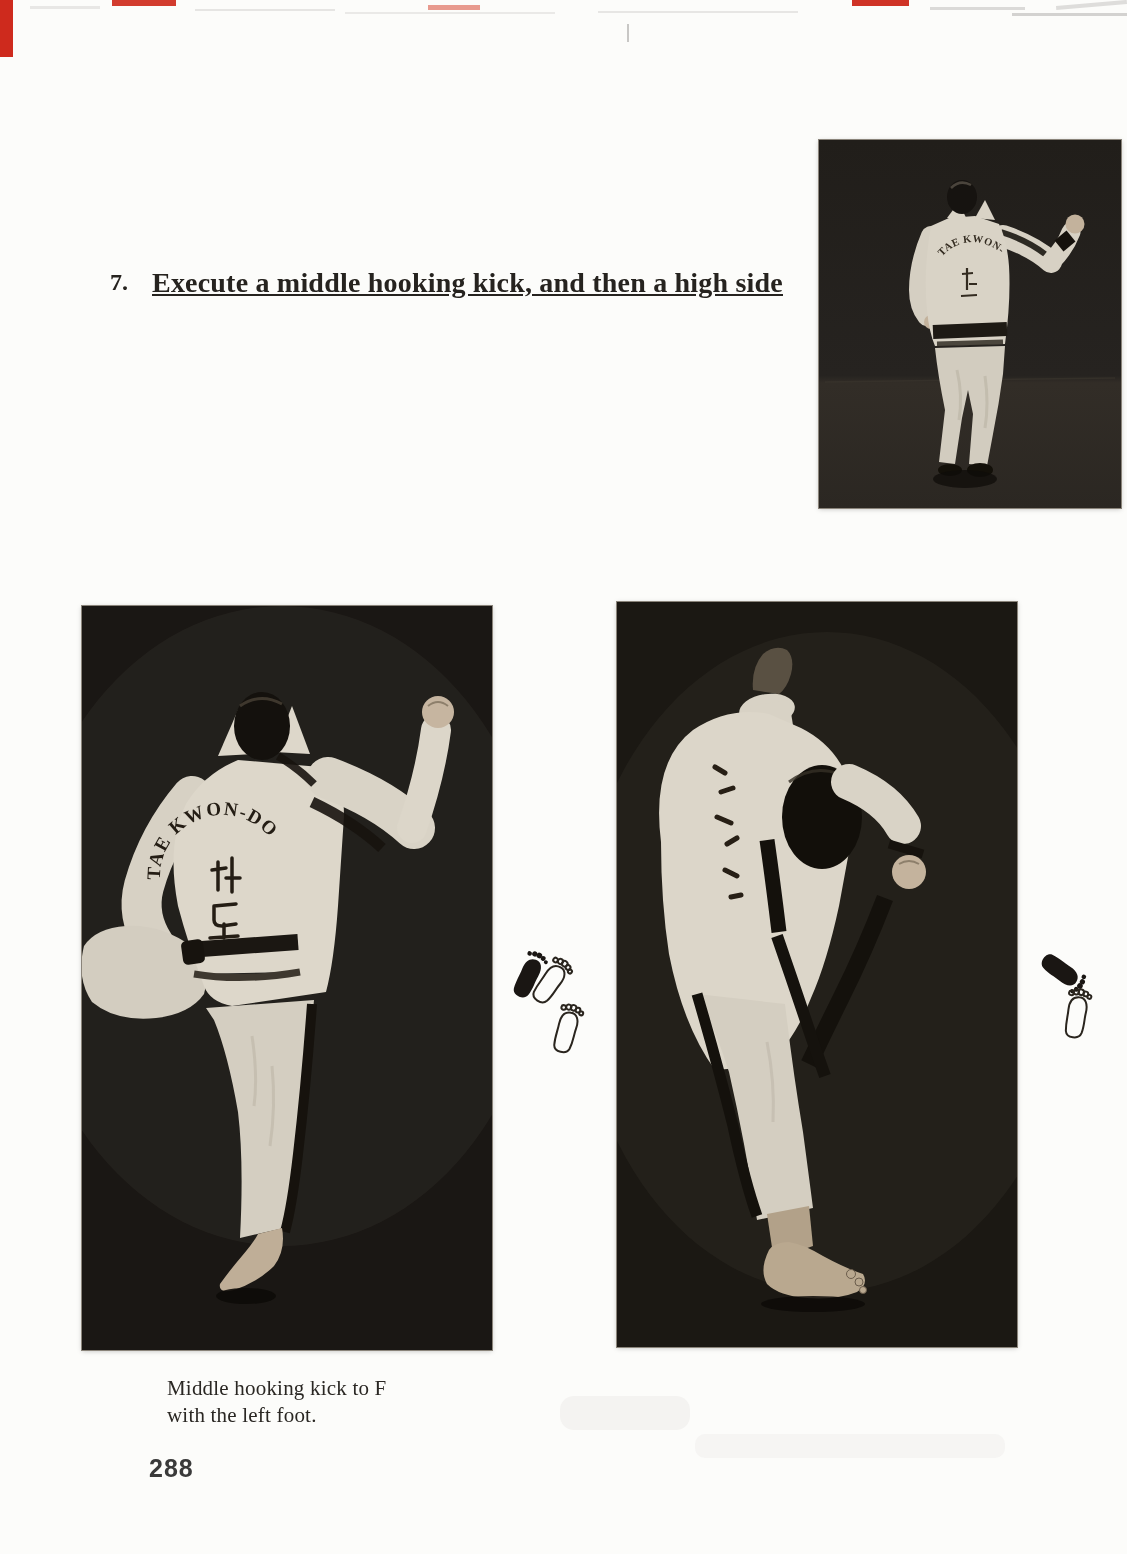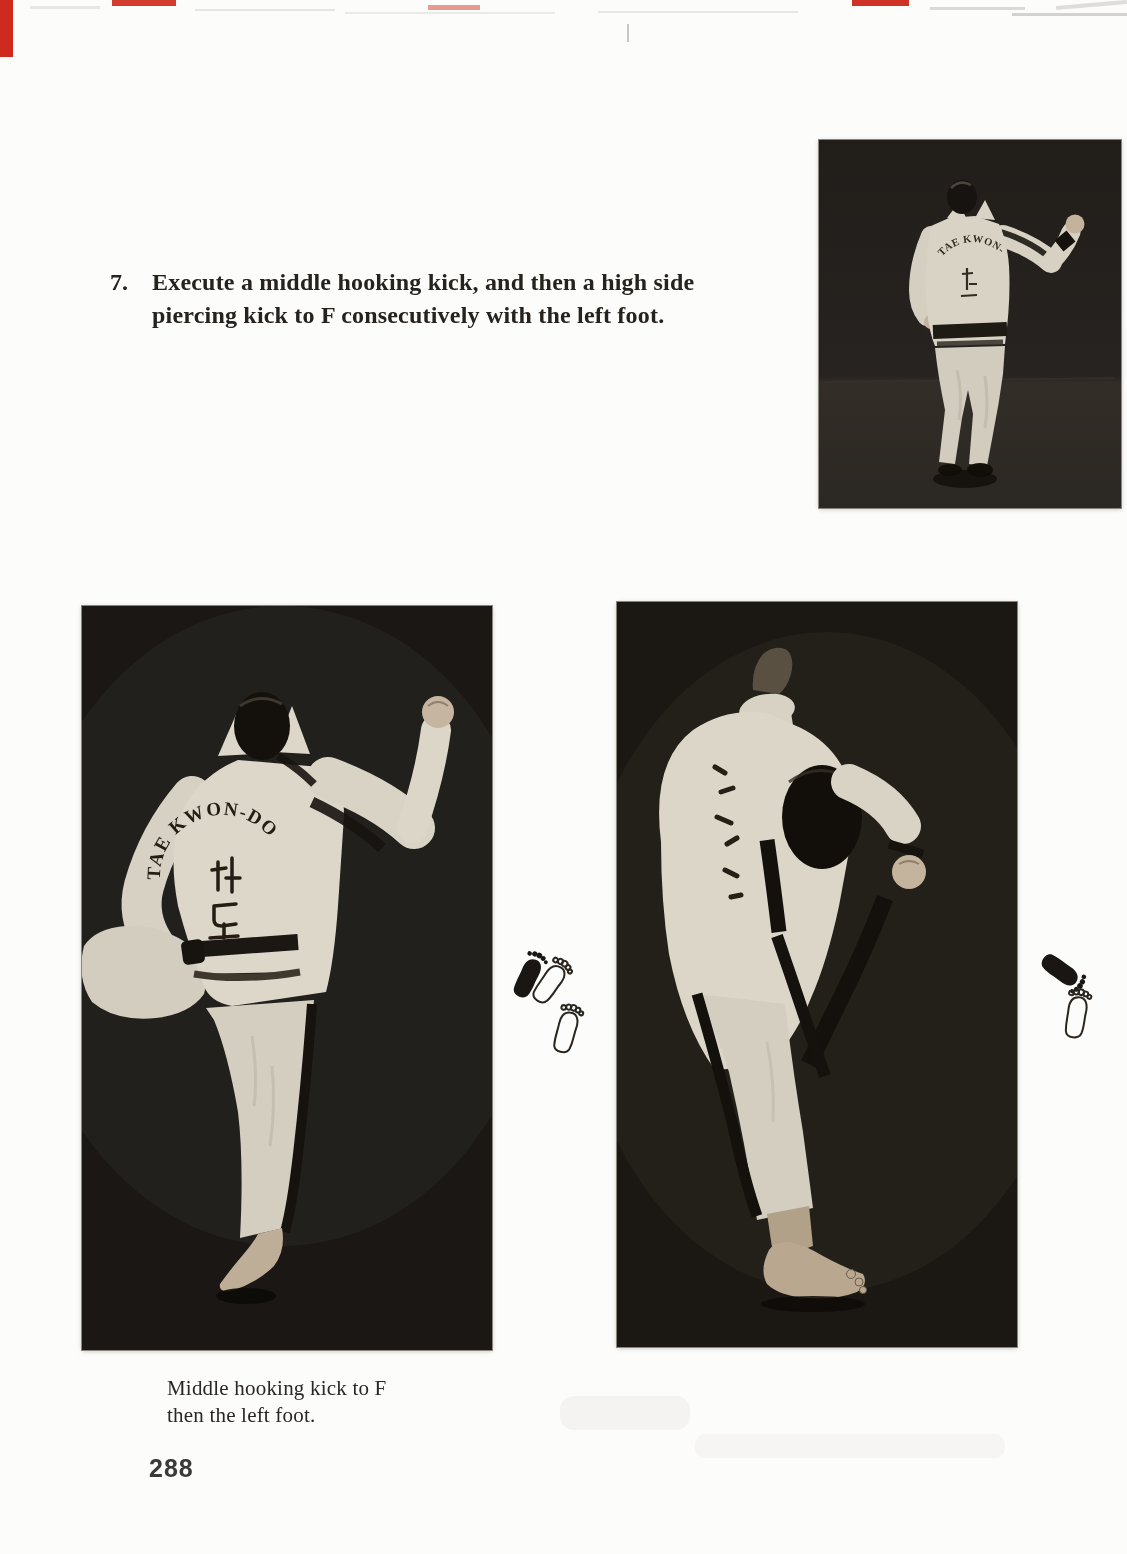--- a/index.html
+++ b/index.html
@@ -20,21 +20,21 @@
   .g4{left:598px;top:11px;width:200px;height:2px;background:#e7e6e4;}
   .g5{left:930px;top:7px;width:95px;height:3px;background:#dbdad8;}
   .g6{left:1012px;top:13px;width:115px;height:3px;background:#d3d2d0;}
   .g7{left:1056px;top:3px;width:71px;height:4px;background:#dedddb;transform:rotate(-5deg);}
   .tick{left:627px;top:24px;width:2px;height:18px;background:#c8c7c5;}
   .smudge1{left:560px;top:1396px;width:130px;height:34px;background:#f4f3f1;border-radius:14px;}
   .smudge2{left:695px;top:1434px;width:310px;height:24px;background:#f4f3f1;border-radius:10px;opacity:.8;}
 
   
   .instr-num{position:absolute;left:110px;top:266px;font-size:24px;font-weight:bold;line-height:33px;}
-  .instr-lines{position:absolute;left:152px;top:266px;width:640px;font-size:24px;font-weight:bold;line-height:33px;letter-spacing:.2px;}
+  .instr-lines{position:absolute;left:152px;top:266px;width:640px;font-size:28px;font-weight:bold;line-height:33px;letter-spacing:.2px;text-decoration:underline;}
 
   
   .photo{position:absolute;box-shadow:0 0 0 1px #8a847a, 0 1px 5px rgba(0,0,0,.25);}
   .photo svg{display:block;}
   .photo-a{left:819px;top:140px;width:302px;height:368px;}
   .photo-b{left:82px;top:606px;width:410px;height:744px;}
   .photo-c{left:617px;top:602px;width:400px;height:745px;}
 
   
   .fw{position:absolute;overflow:visible;}
@@ -68,21 +68,20 @@
   <div class="art g5"></div>
   <div class="art g6"></div>
   <div class="art g7"></div>
   <div class="art tick"></div>
   <div class="art smudge1"></div>
   <div class="art smudge2"></div>
 
   <div class="instr-num">7.</div>
   <div class="instr-lines">
     <div>Execute a middle hooking kick, and then a high side</div>
-    <div>piercing kick to F consecutively with the left foot.</div>
   </div>
 
   <figure class="photo photo-a" style="margin:0">
     <svg width="302" height="368" viewBox="0 0 302 368">
       <defs>
         <linearGradient id="bgA" x1="0" y1="0" x2="0" y2="1">
           <stop offset="0" stop-color="#211e1a"></stop>
             <stop offset="0.64" stop-color="#262320"></stop>
           <stop offset="0.66" stop-color="#322d27"></stop>
             <stop offset="1" stop-color="#2b2722"></stop>
@@ -237,18 +236,18 @@
     <use href="#foot-shape" transform="translate(50,60) rotate(16 13 25)" fill="none" stroke="#2a251e" stroke-width="2"></use>
   </svg>
 
   <svg class="fw fw-right" viewBox="0 0 78 112">
     <use href="#foot-shape" transform="translate(16,-2) rotate(127 13 25)" fill="#1a1613"></use>
     <use href="#foot-shape" transform="translate(30,42) rotate(10 13 25)" fill="none" stroke="#2a251e" stroke-width="2"></use>
   </svg>
 
   <div class="caption cap-left">
     <div>Middle hooking kick to F</div>
-    <div>then the left foot.</div>
+    <div>with the left foot.</div>
   </div>
 
   <div class="pagenum">288</div>
 
 </div>
 
 </body></html>

